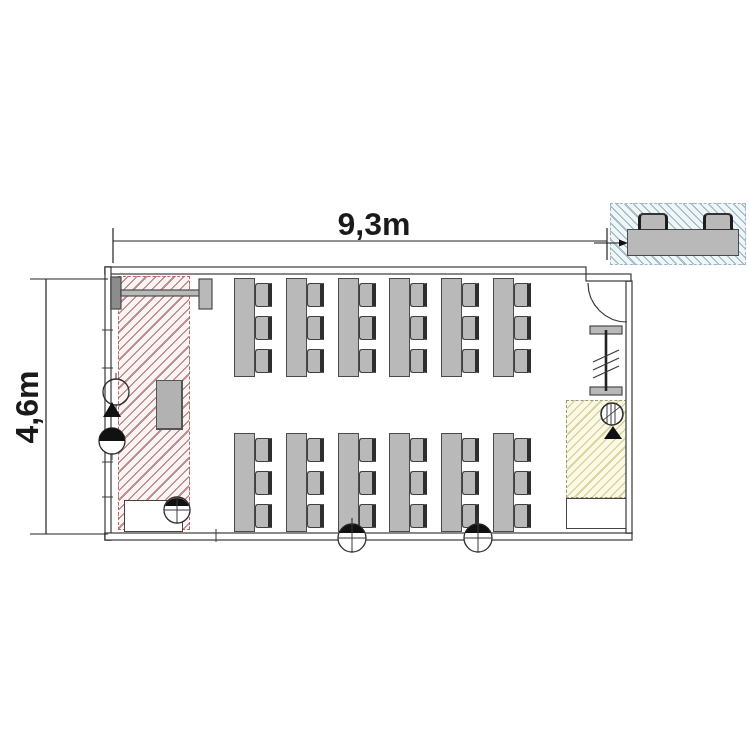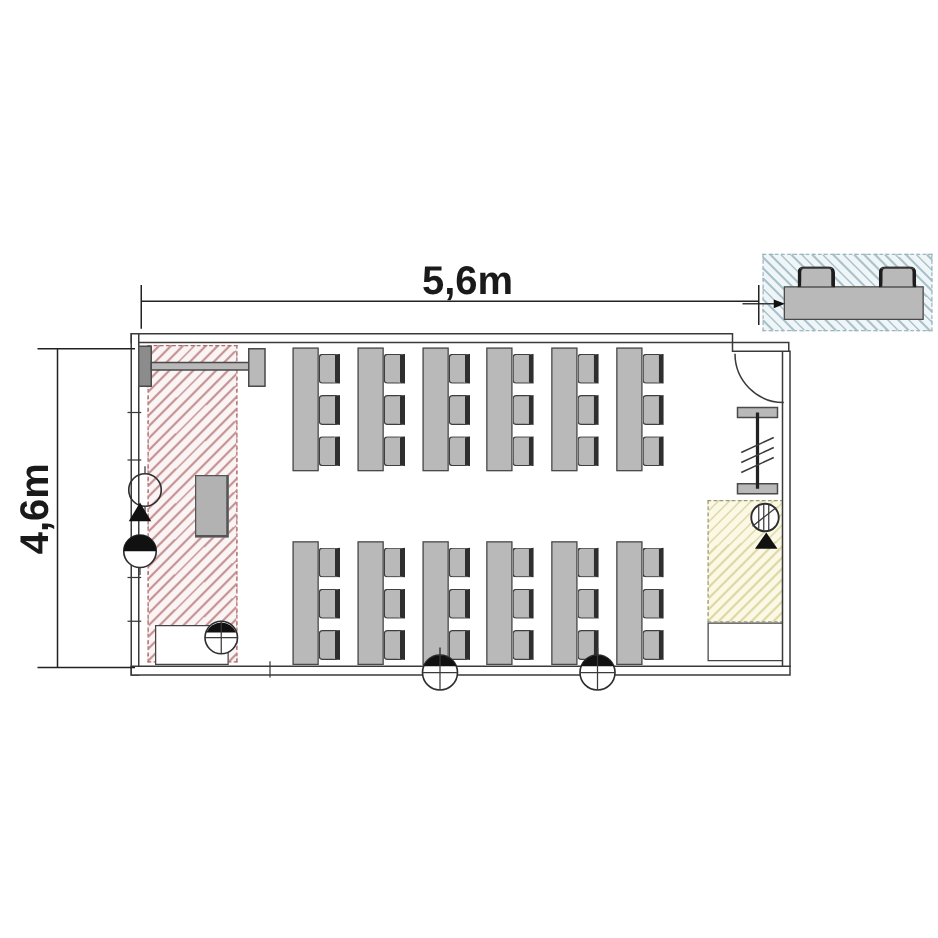--- a/index.html
+++ b/index.html
@@ -238,15 +238,15 @@
       <line class="dim" x1="113" y1="228" x2="113" y2="263"></line>
       <line class="dim" x1="607" y1="228" x2="607" y2="260"></line>
     </g>
     <g>
       <line class="dim" x1="46" y1="279" x2="46" y2="534"></line>
       <line class="dim" x1="30" y1="279" x2="108" y2="279"></line>
       <line class="dim" x1="30" y1="534" x2="108" y2="534"></line>
     </g>
   </svg>
 
-  <div class="dim-label dim-h">5,6m</div>
+  <div class="dim-label dim-h">9,3m</div>
   <div class="dim-label dim-v">4,6m</div>
 </div>
 
 </body></html>

